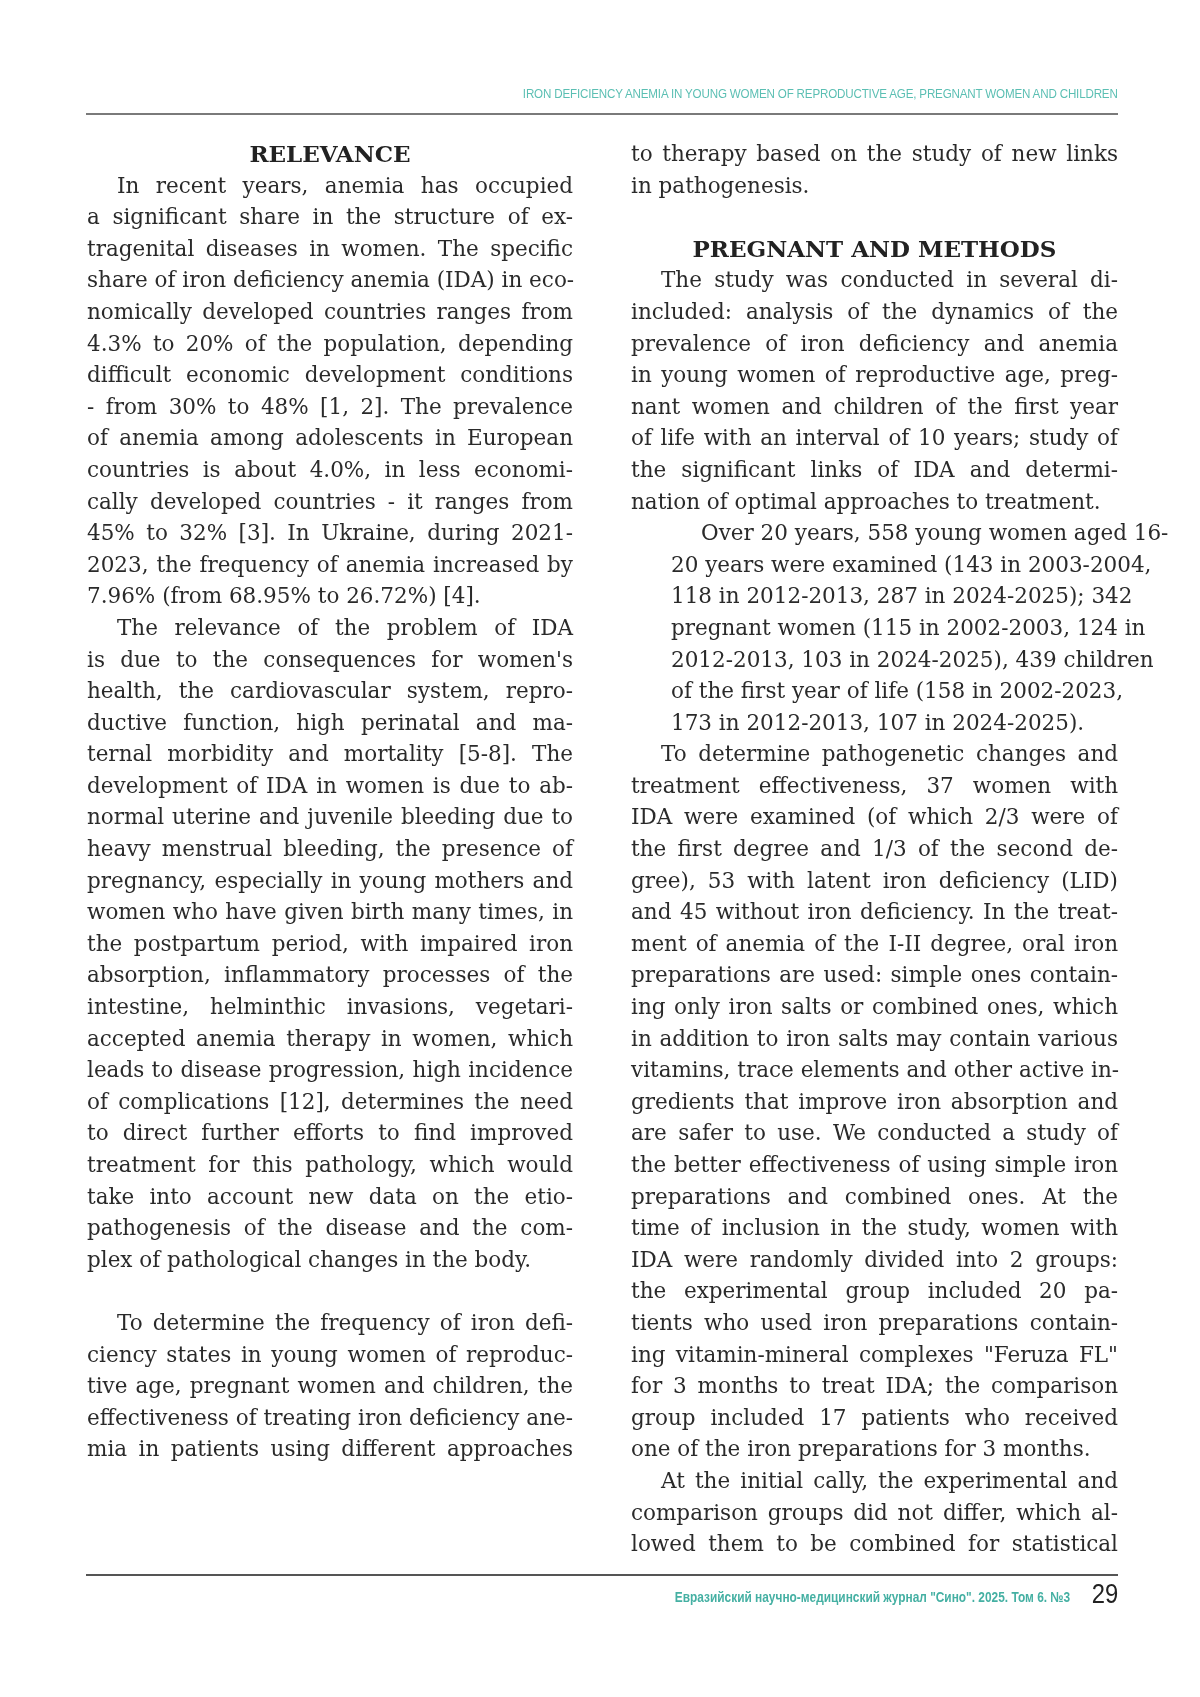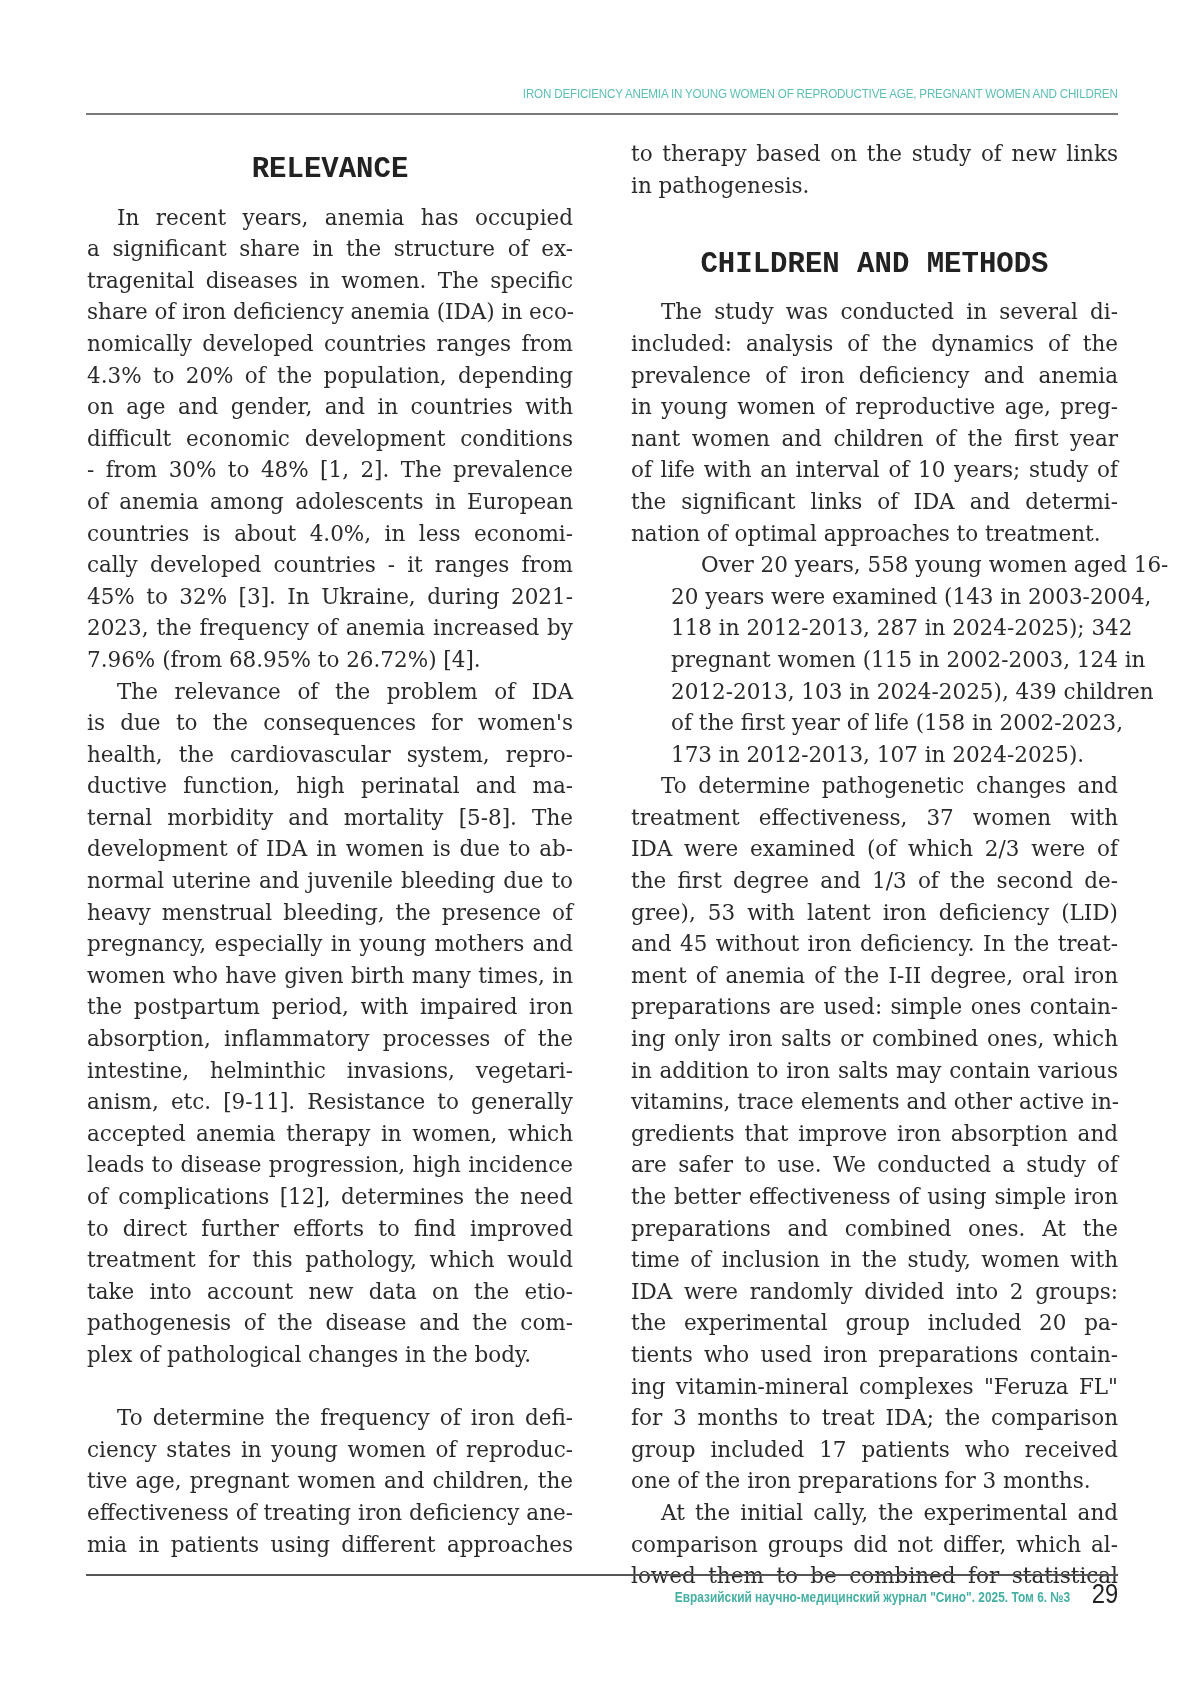--- a/index.html
+++ b/index.html
@@ -17,22 +17,22 @@
     position: absolute; top: 138px;
     font-family: "DejaVu Serif", serif;
     font-size: 21.5px; line-height: 31.6px; color: #2a2a2a;
     text-align: justify; hyphens: manual;
   }
   .col.left { left: 87px; width: 486px; }
   .col.right { left: 631px; width: 487px; }
   .col p { margin: 0; text-indent: 30px; }
   .col p.noindent { text-indent: 0; }
   .col h2 {
-    margin: 16px; font-size: 29px; line-height: 31.6px;
-    font-weight: bold; text-align: center; color: #222; font-family: Liberation Mono, monospace;
+    margin: 0; font-size: 23px; line-height: 31.6px;
+    font-weight: bold; text-align: center; color: #222;
   }
   .col .gap { height: 31.6px; }
   .line { display: block; text-align: justify; text-align-last: justify; white-space: nowrap; }
   .line.last { text-align-last: left; }
   .footer-journal {
     position: absolute; top: 1589px; right: 130px;
     font-family: "Liberation Sans", sans-serif; font-weight: bold;
     font-size: 14.5px; color: #45b0a3; white-space: nowrap;
     transform: scaleX(0.82); transform-origin: right center;
   }
@@ -50,21 +50,20 @@
 
 <div class="col left">
   <h2>RELEVANCE</h2>
   <p style="text-indent: 0px;">
       <span class="line" style="padding-left: 30px;">In recent years, anemia has occupied</span>
       <span class="line">a significant share in the structure of ex-</span>
       <span class="line">tragenital diseases in women. The specific</span>
       <span class="line">share of iron deficiency anemia (IDA) in eco-</span>
       <span class="line">nomically developed countries ranges from</span>
       <span class="line">4.3% to 20% of the population, depending</span>
-      <span class="line">on age and gender, and in countries with</span>
       <span class="line">difficult economic development conditions</span>
       <span class="line">- from 30% to 48% [1, 2]. The prevalence</span>
       <span class="line">of anemia among adolescents in European</span>
       <span class="line">countries is about 4.0%, in less economi-</span>
       <span class="line">cally developed countries - it ranges from</span>
       <span class="line">45% to 32% [3]. In Ukraine, during 2021-</span>
       <span class="line">2023, the frequency of anemia increased by</span>
       <span class="line last">7.96% (from 68.95% to 26.72%) [4].</span>
     </p>
   <p style="text-indent: 0px;">
@@ -74,21 +73,20 @@
       <span class="line">ductive function, high perinatal and ma-</span>
       <span class="line">ternal morbidity and mortality [5-8]. The</span>
       <span class="line">development of IDA in women is due to ab-</span>
       <span class="line">normal uterine and juvenile bleeding due to</span>
       <span class="line">heavy menstrual bleeding, the presence of</span>
       <span class="line">pregnancy, especially in young mothers and</span>
       <span class="line">women who have given birth many times, in</span>
       <span class="line">the postpartum period, with impaired iron</span>
       <span class="line">absorption, inflammatory processes of the</span>
       <span class="line">intestine, helminthic invasions, vegetari-</span>
-      <span class="line">anism, etc. [9-11]. Resistance to generally</span>
       <span class="line">accepted anemia therapy in women, which</span>
       <span class="line">leads to disease progression, high incidence</span>
       <span class="line">of complications [12], determines the need</span>
       <span class="line">to direct further efforts to find improved</span>
       <span class="line">treatment for this pathology, which would</span>
       <span class="line">take into account new data on the etio-</span>
       <span class="line">pathogenesis of the disease and the com-</span>
       <span class="line last">plex of pathological changes in the body.</span>
     </p>
   <div class="gap"></div>
@@ -100,21 +98,21 @@
       <span class="line">mia in patients using different approaches</span>
     </p>
 </div>
 
 <div class="col right">
   <p class="noindent" style="text-indent: 0px;">
       <span class="line">to therapy based on the study of new links</span>
       <span class="line last">in pathogenesis.</span>
     </p>
   <div class="gap"></div>
-  <h2>CHILDREN AND METHODS</h2>
+  <h2>PREGNANT AND METHODS</h2>
   <p style="text-indent: 0px;">
       <span class="line" style="padding-left: 30px;">The study was conducted in several di-</span>
       <span class="line">included: analysis of the dynamics of the</span>
       <span class="line">prevalence of iron deficiency and anemia</span>
       <span class="line">in young women of reproductive age, preg-</span>
       <span class="line">nant women and children of the first year</span>
       <span class="line">of life with an interval of 10 years; study of</span>
       <span class="line">the significant links of IDA and determi-</span>
       <span class="line last">nation of optimal approaches to treatment.</span>
     </p>

